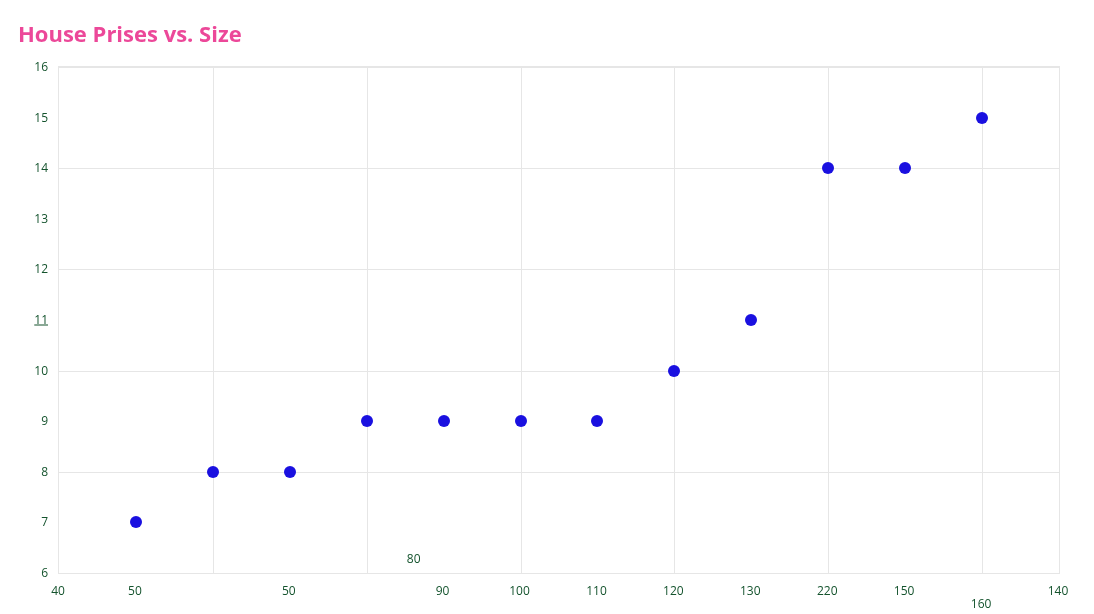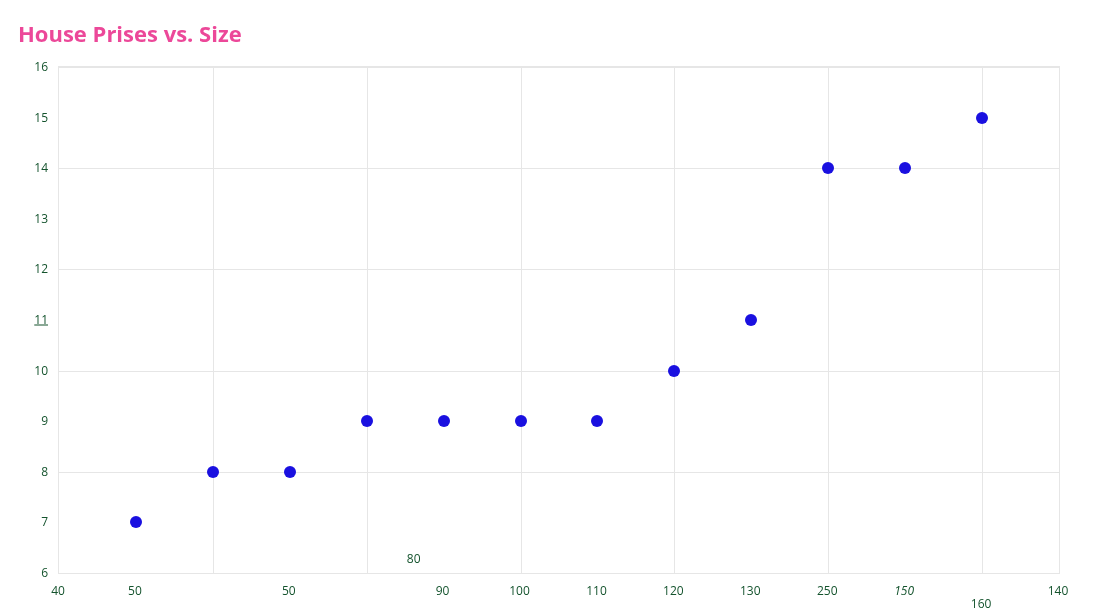--- a/index.html
+++ b/index.html
@@ -93,22 +93,22 @@
 <div class="tick-label-x" style="left: 58px; top: 582px;">40</div>
     <div class="tick-label-x" style="left: 134.923px; top: 582px;">50</div>
     <div class="tick-label-x" style="left: 211.846px; top: 582px; margin-top: 32px;">60</div>
     <div class="tick-label-x" style="left: 288.769px; top: 582px;">50</div>
     <div class="tick-label-x" style="left: 365.692px; top: 550px; margin-left: 48px;">80</div>
     <div class="tick-label-x" style="left: 442.615px; top: 582px;">90</div>
     <div class="tick-label-x" style="left: 519.538px; top: 582px;">100</div>
     <div class="tick-label-x" style="left: 596.462px; top: 582px;">110</div>
     <div class="tick-label-x" style="left: 673.385px; top: 582px;">120</div>
     <div class="tick-label-x" style="left: 750.308px; top: 582px;">130</div>
-    <div class="tick-label-x" style="left: 827.231px; top: 582px;">250</div>
-    <div class="tick-label-x" style="left: 904.154px; top: 582px; font-style: italic;">150</div>
+    <div class="tick-label-x" style="left: 827.231px; top: 582px;">220</div>
+    <div class="tick-label-x" style="left: 904.154px; top: 582px;">150</div>
     <div class="tick-label-x" style="left: 981.077px; top: 582px; margin-top: 13px;">160</div>
     <div class="tick-label-x" style="left: 1058px; top: 582px;">140</div>
     <div class="tick-label-y" style="left: 48px; top: 572px;">6</div>
     <div class="tick-label-y" style="left: 48px; top: 521.4px;">7</div>
     <div class="tick-label-y" style="left: 48px; top: 470.8px;">8</div>
     <div class="tick-label-y" style="left: 48px; top: 420.2px;">9</div>
     <div class="tick-label-y" style="left: 48px; top: 369.6px;">10</div>
     <div class="tick-label-y" style="left: 48px; top: 319px; text-decoration: underline;">11</div>
     <div class="tick-label-y" style="left: 48px; top: 268.4px;">12</div>
     <div class="tick-label-y" style="left: 48px; top: 217.8px;">13</div>

